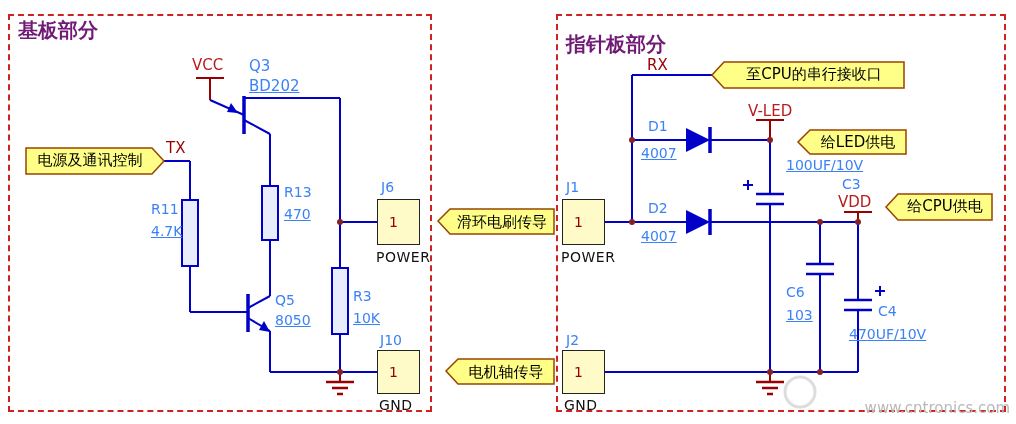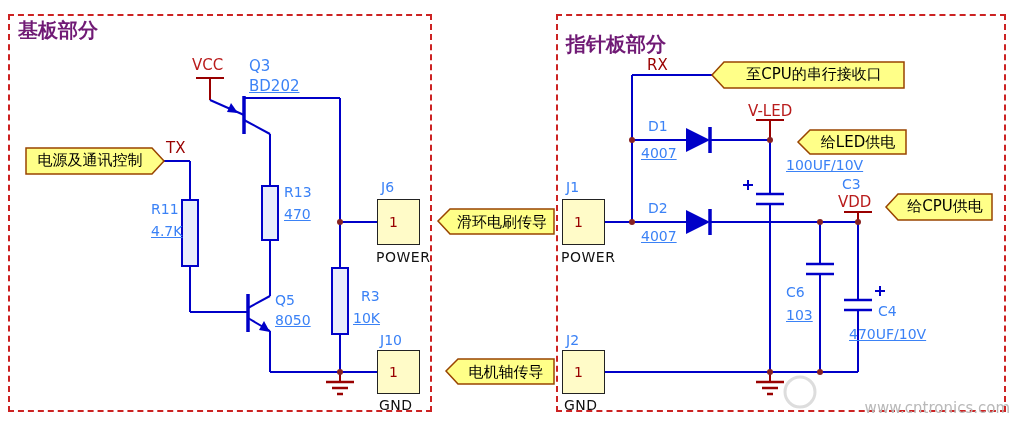--- a/index.html
+++ b/index.html
@@ -175,21 +175,21 @@
 
 <div class="abs ref" style="left:151px;top:201px;">R11</div>
 <div class="abs val" style="left:151px;top:223px;">4.7K</div>
 
 <div class="abs ref" style="left:284px;top:184px;">R13</div>
 <div class="abs val" style="left:284px;top:206px;">470</div>
 
 <div class="abs ref" style="left:275px;top:292px;">Q5</div>
 <div class="abs val" style="left:275px;top:312px;">8050</div>
 
-<div class="abs ref" style="left:353px;top:288px;margin-left:8px;">R3</div>
+<div class="abs ref" style="left:353px;top:288px;">R3</div>
 <div class="abs val" style="left:353px;top:310px;">10K</div>
 
 <div class="abs ref" style="left:381px;top:179px;">J6</div>
 <div class="conn" style="left:377px;top:199px;height:46px;">
   <span class="pin">1</span>
 </div>
 <div class="abs pg" style="left:376px;top:249px;">POWER</div>
 <div class="callout" style="left:450px;top:213px;width:104px;">滑环电刷传导</div>
 
 <div class="abs ref" style="left:380px;top:332px;">J10</div>

